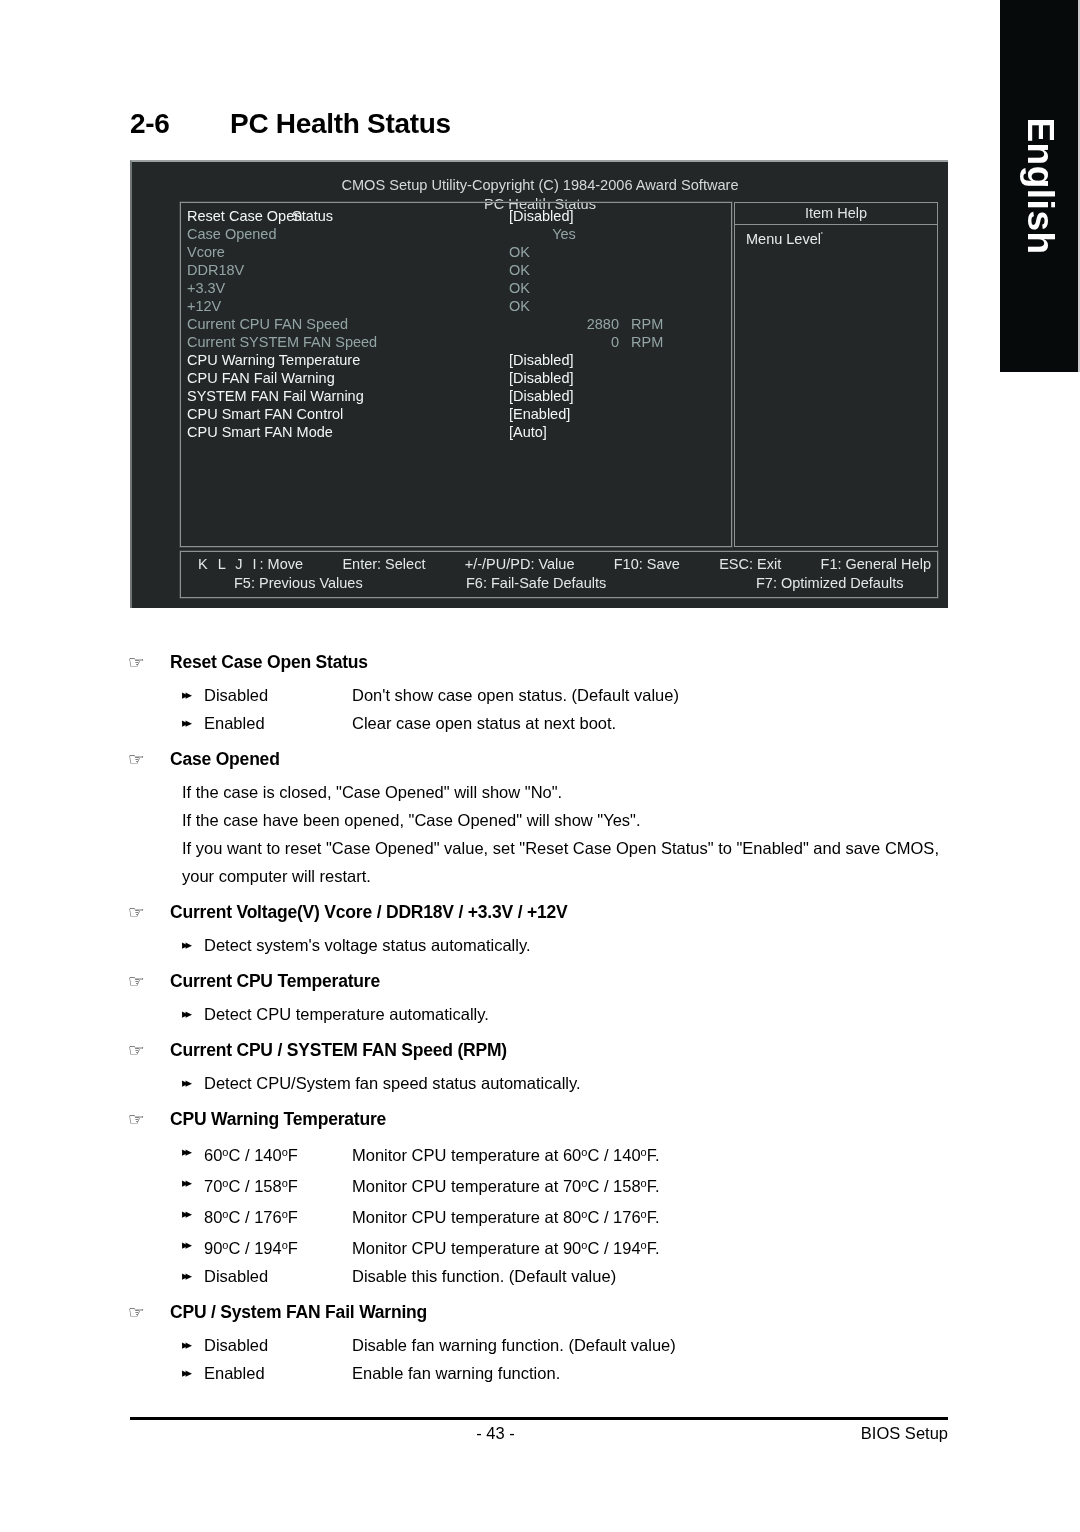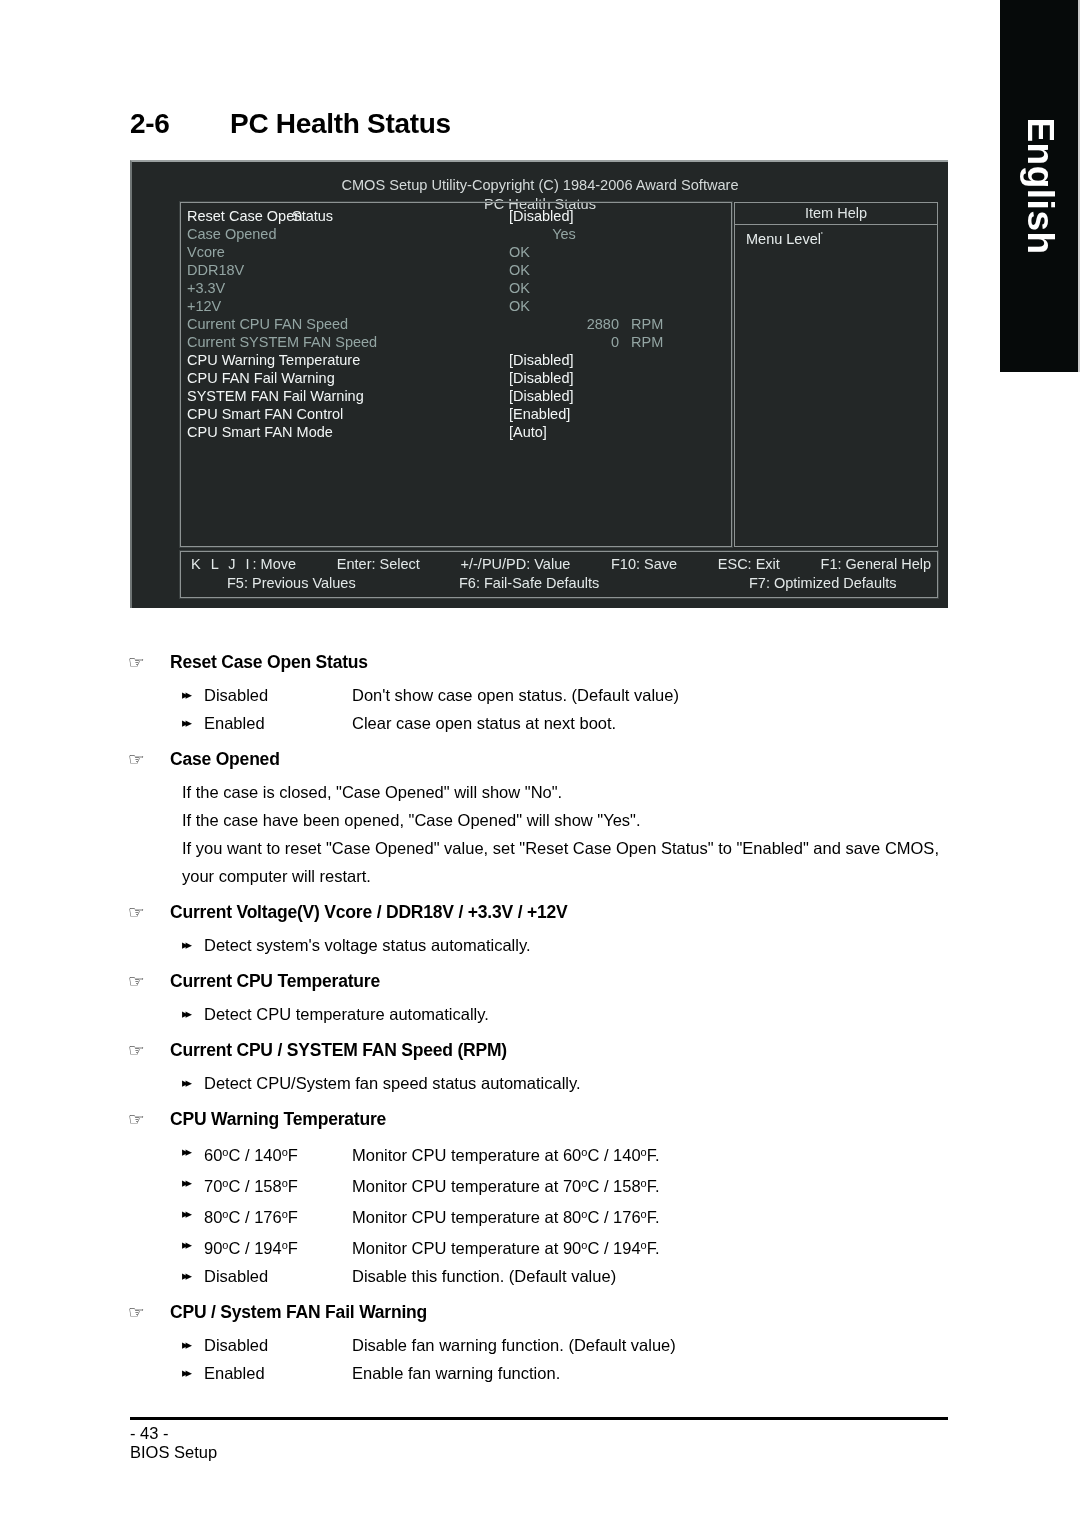--- a/index.html
+++ b/index.html
@@ -157,21 +157,21 @@
 
   
   .bios-keys {
     position: absolute;
     left: 48px;
     right: 10px;
     bottom: 10px;
     border: 1px solid #8d9393;
     box-shadow: 0 0 0 1px #3a4040;
     box-sizing: border-box;
-    padding: 3px 6px 4px 10px;
+    padding: 3px 6px 4px 17px;
     font-size: 14.5px;
     color: #e2e8e8;
   }
   .keys-line1 {
     display: flex;
     justify-content: space-between;
     line-height: 19px;
   }
   .keys-line2 {
     display: flex;
@@ -242,21 +242,20 @@
     border-top: 3px solid #000;
   }
   #footer {
     position: absolute;
     left: 130px;
     top: 1424px;
     width: 818px;
     display: flex;
     align-items: baseline;
     font-size: 16.5px;
-    flex-direction: column;
   }
   #footer .pg { flex: 1; text-align: center; }
   #footer .label { flex: none; }
 </style>
 </head>
 <body>
 
 <div id="lang-tab">
   <span class="lang-text">English</span>
 </div>

